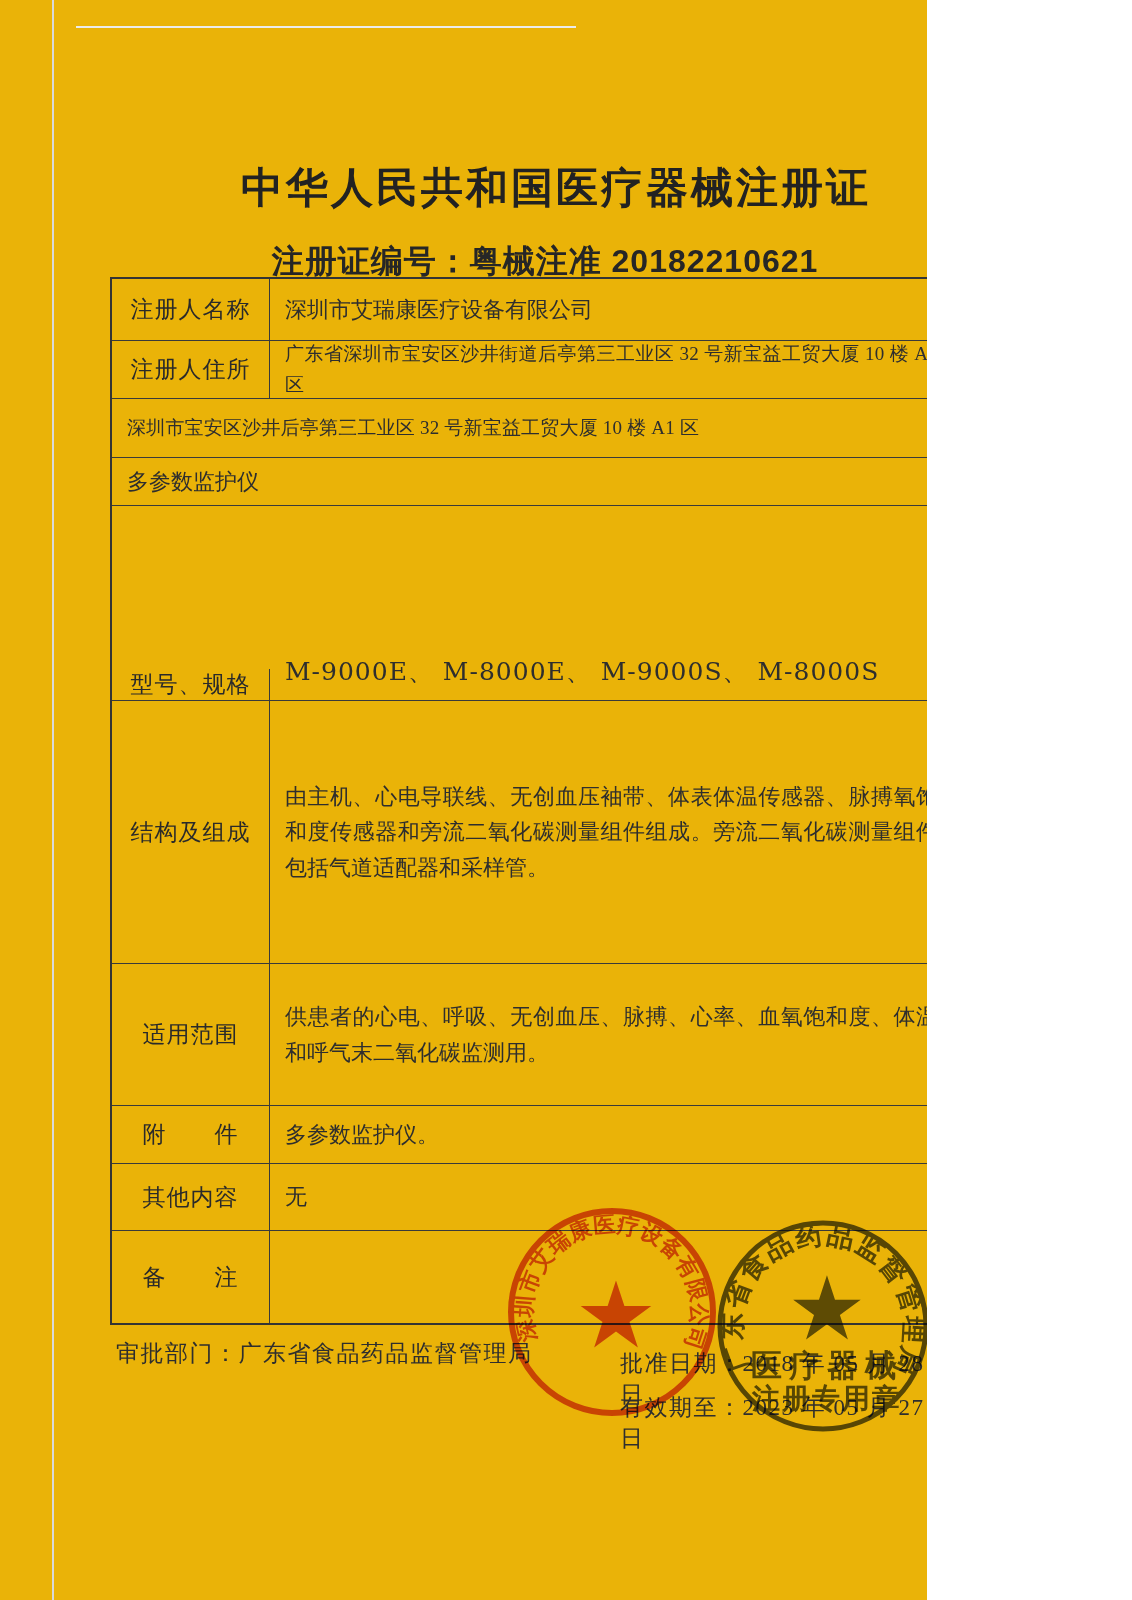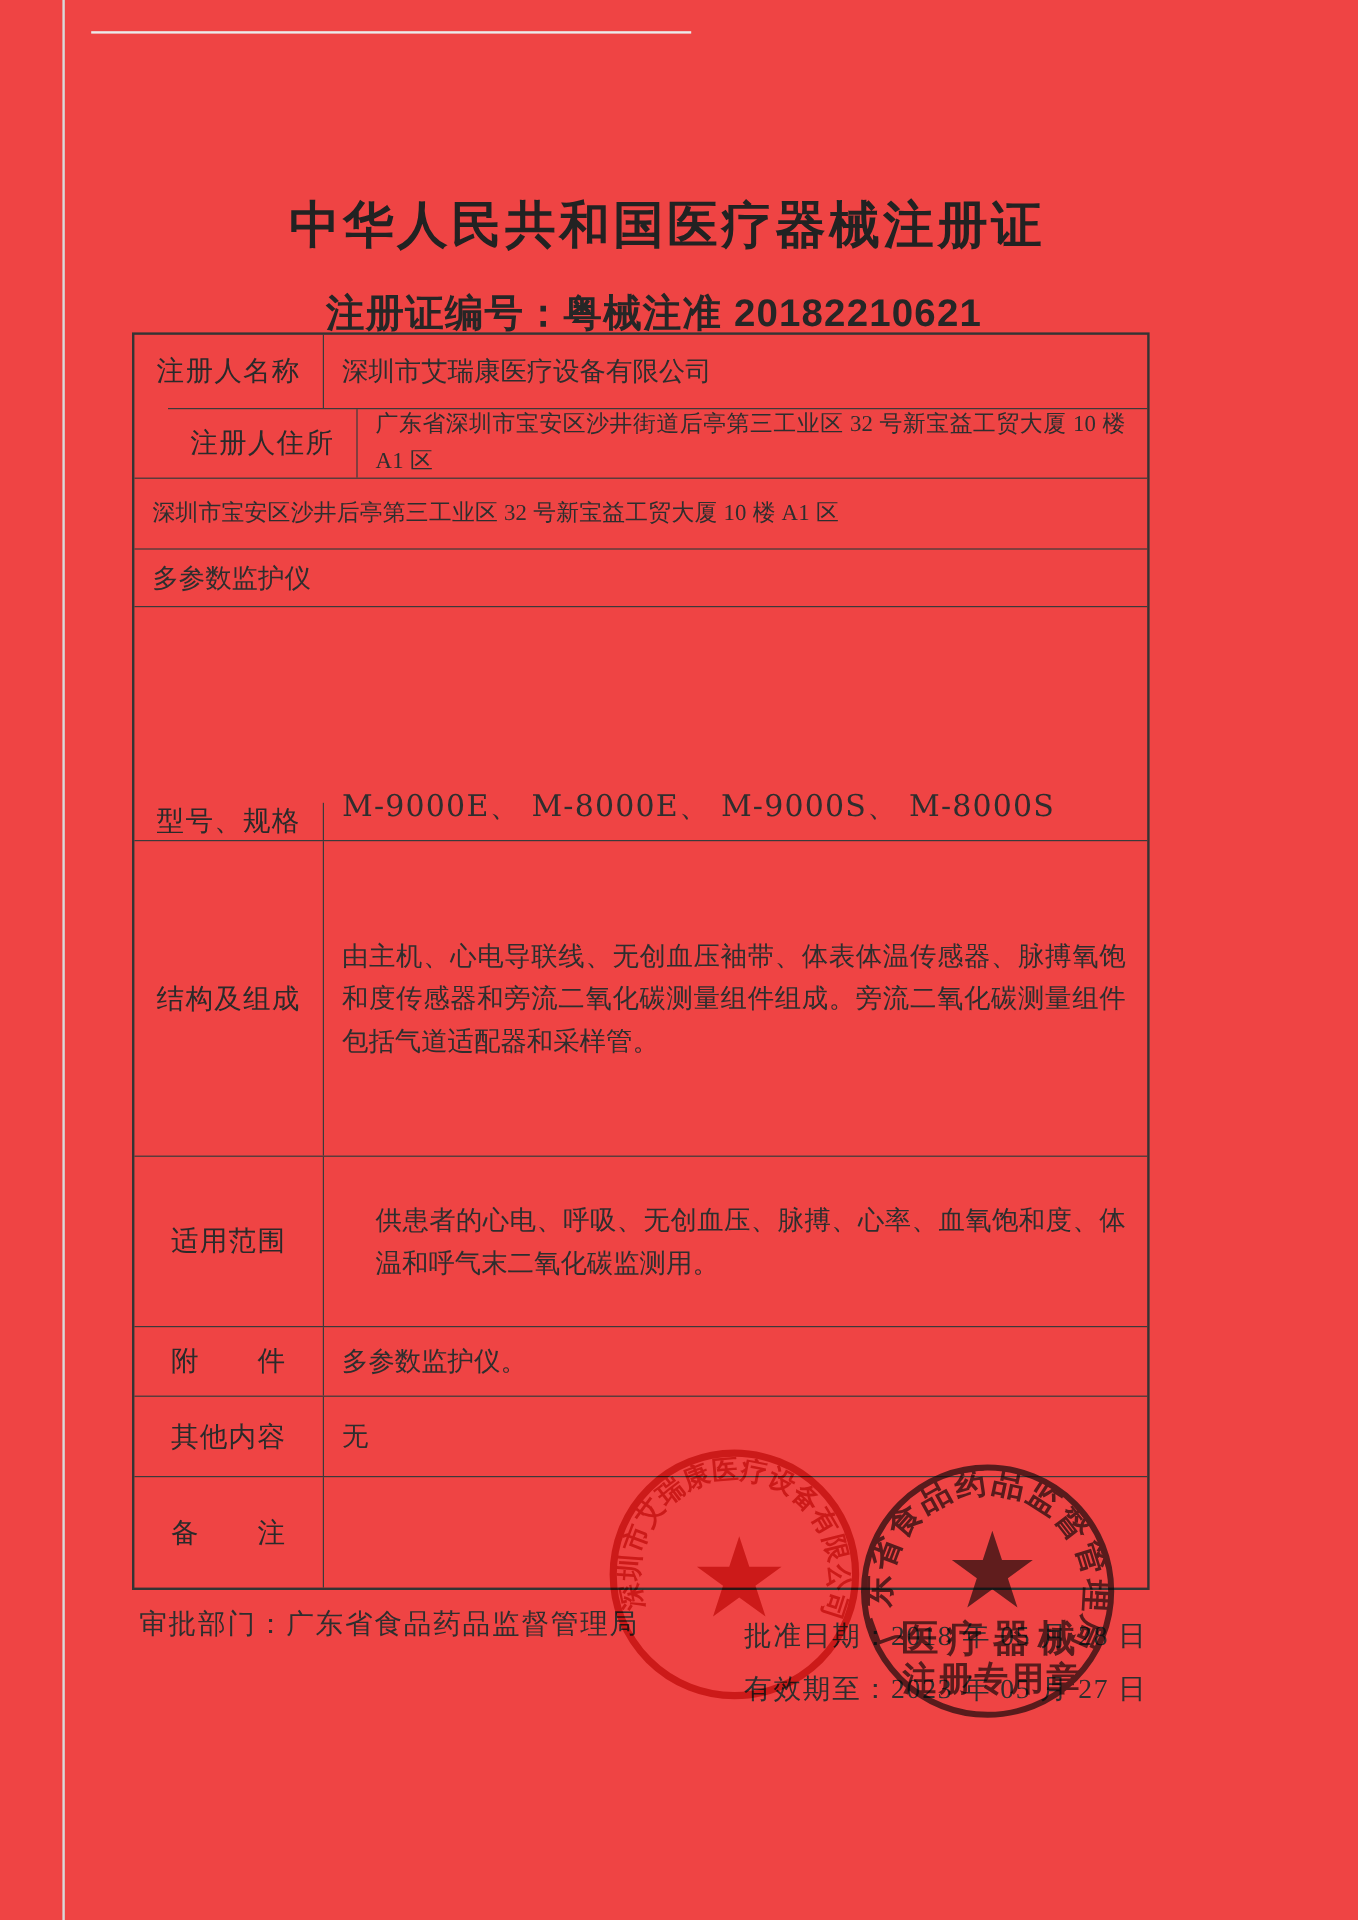--- a/index.html
+++ b/index.html
@@ -1,36 +1,36 @@
 <!DOCTYPE html>
 <html><head>
 <meta charset="utf-8">
 <style>
   html,body{margin:0;padding:0;}
   body{background:#ffffff;font-family:"Liberation Serif","DejaVu Serif",serif;}
-  .page{position:relative;width:1132px;height:1600px;background:#ef4444;overflow:hidden;color:#2b2b2b;}
+  .page{position:relative;width:927px;height:1600px;background:#eab308;overflow:hidden;color:#2b2b2b;}
   .scan-edge-v{position:absolute;left:52px;top:0;width:2px;height:1600px;background:#d9d9d9;}
   .scan-streak{position:absolute;left:76px;top:26px;width:500px;height:2px;background:#ebebeb;}
   .doc-title{position:absolute;left:0;top:160px;width:1112px;text-align:center;
     font-family:"Liberation Sans","DejaVu Sans",sans-serif;font-weight:900;font-size:42px;
     letter-spacing:3px;color:#222;}
   .doc-subtitle{position:absolute;left:0;top:240px;width:1090px;text-align:center;
     font-family:"Liberation Sans","DejaVu Sans",sans-serif;font-weight:bold;font-size:32px;
     letter-spacing:1px;color:#262626;}
   .cert-table{position:absolute;left:110px;top:277px;width:848px;height:1048px;
     border:2px solid #343434;box-sizing:border-box;display:flex;flex-direction:column;}
   .t-row{display:flex;box-sizing:border-box;}
   .t-row + .t-row{border-top:1.6px solid #3a3a3a;}
   .t-row:nth-child(1){height:61px;}
-  .t-row:nth-child(2){height:58px;margin-left:28px;}
+  .t-row:nth-child(2){height:58px;}
   .t-row:nth-child(3){height:59px;}
   .t-row:nth-child(4){height:48px;}
   .t-row:nth-child(5){height:195px;align-items:flex-end;}
   .t-row:nth-child(6){height:263px;}
-  .t-row:nth-child(7){height:142px;gap:28px;}
+  .t-row:nth-child(7){height:142px;}
   .t-row:nth-child(8){height:58px;}
   .t-row:nth-child(9){height:67px;}
   .t-row:nth-child(10){flex:1;}
   .t-label{width:158px;box-sizing:border-box;border-right:1.6px solid #3a3a3a;
     display:flex;align-items:center;justify-content:center;
     font-family:"Liberation Sans","DejaVu Sans",sans-serif;font-weight:normal;font-size:23px;
     color:#2a2a2a;letter-spacing:1px;text-align:center;}
   .t-value{flex:1;display:flex;align-items:center;box-sizing:border-box;
     padding:8px 18px 8px 15px;font-size:22px;color:#2e2e2e;line-height:1.6;text-align:justify;}
   .t-value.small{font-size:19px;letter-spacing:0.2px;}

